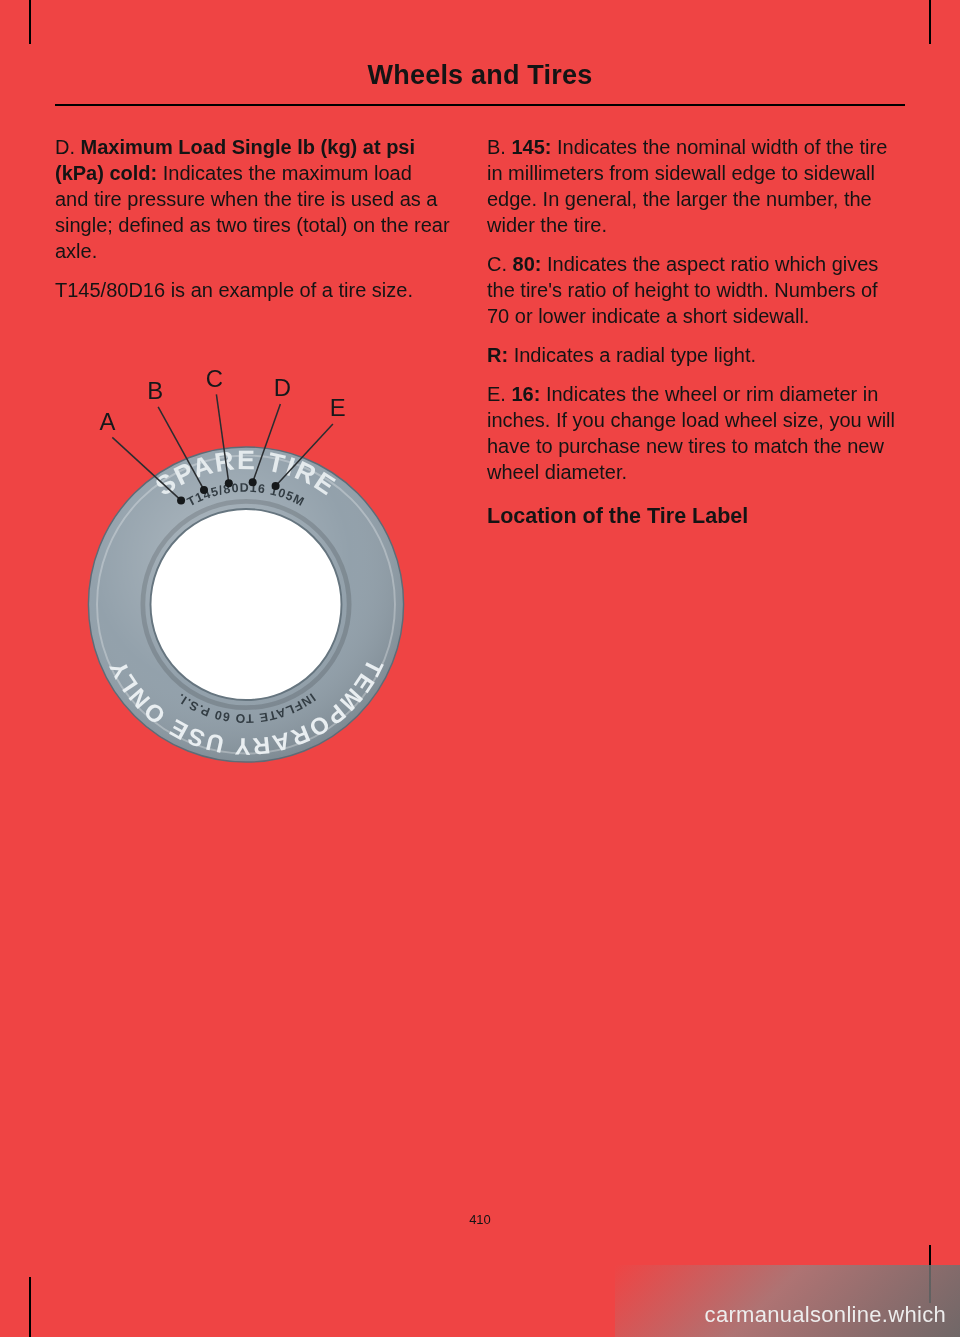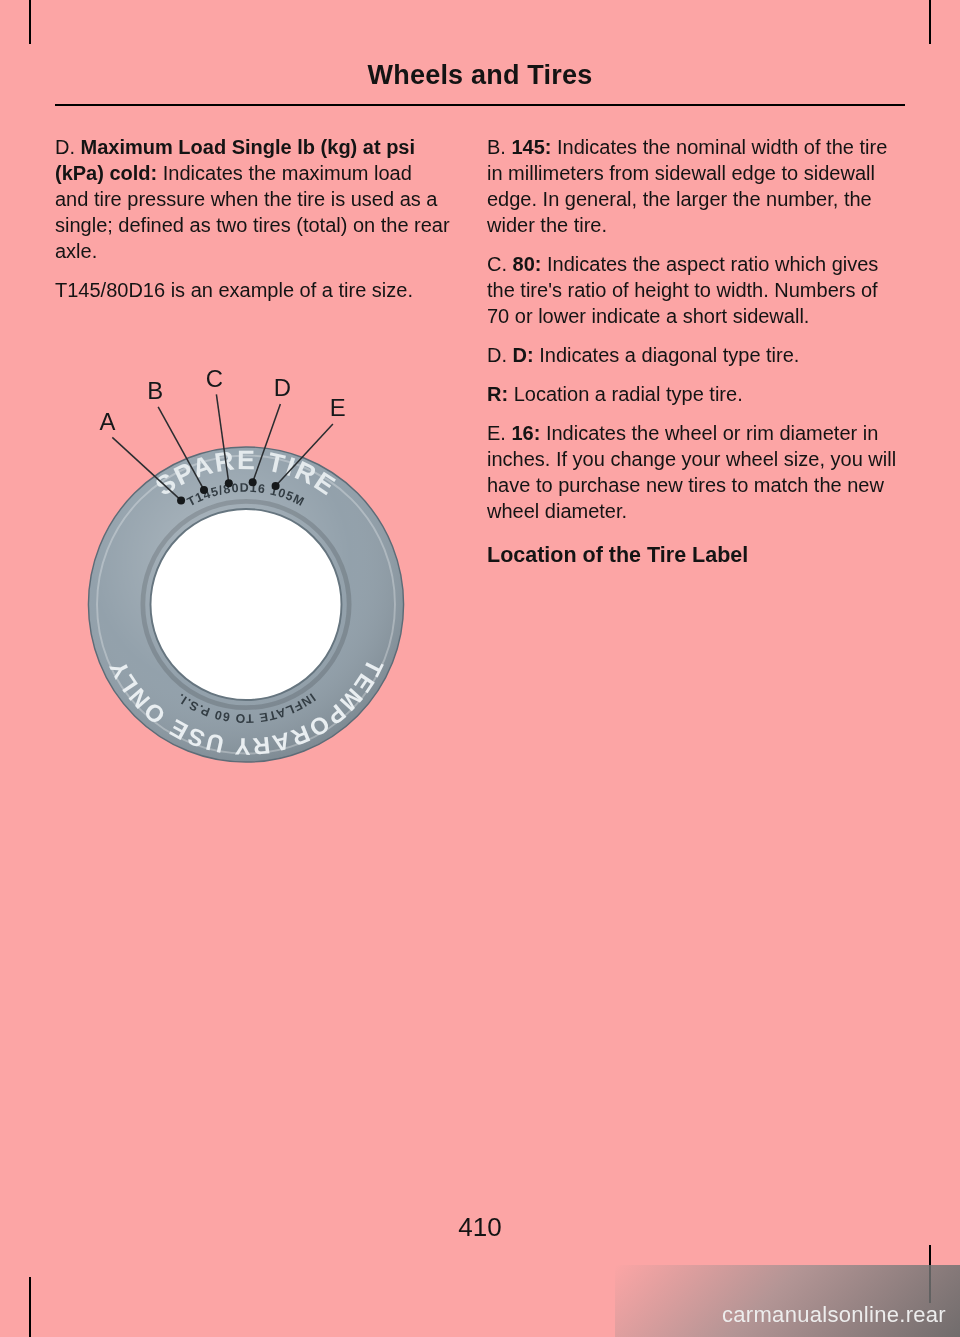--- a/index.html
+++ b/index.html
@@ -1,17 +1,17 @@
 <!DOCTYPE html>
 <html><head>
 <meta charset="utf-8">
 <style>
   html,body { margin:0; padding:0; background:#ffffff; }
   .page {
-    position:relative; width:960px; height:1337px; background:#fca5a5;
+    position:relative; width:960px; height:1337px; background:#ef4444;
     font-family:"Liberation Sans", sans-serif; color:#141414; overflow:hidden;
   }
   .crop { position:absolute; width:2px; background:#000; }
   .crop.tl { left:29px; top:0; height:44px; }
   .crop.tr { left:929px; top:0; height:44px; }
   .crop.bl { left:29px; top:1277px; height:60px; }
   .crop.br { left:929px; top:1245px; height:58px; }
 
   .header { padding-top:60px; }
   .header-title { text-align:center; font-size:27px; font-weight:bold; letter-spacing:0.2px; }
@@ -27,21 +27,21 @@
   h2 { font-size:21.5px; line-height:27px; margin:18px 0 14px 0; font-weight:bold; }
 
   .figure { margin-top:58px; margin-left:0; }
   .sw-big    { font-family:"Liberation Sans",sans-serif; font-weight:bold; font-size:28px; letter-spacing:2px; fill:#e4eaed; }
   .sw-big-b  { font-family:"Liberation Sans",sans-serif; font-weight:bold; font-size:25px; letter-spacing:2px; fill:#e9eef1; }
   .sw-small  { font-family:"Liberation Sans",sans-serif; font-weight:bold; font-size:13px; letter-spacing:1px; fill:#333d44; }
   .callout-label { font-family:"Liberation Sans",sans-serif; font-size:25px; fill:#15181a; }
   .callout-line  { stroke:#2a2d30; stroke-width:1.6; }
   .callout-dot   { fill:#15181a; }
 
-  .page-number { position:absolute; top:1212px; left:55px; width:850px; text-align:center; font-size:26px; }
+  .page-number { position:absolute; top:1212px; left:55px; width:850px; text-align:center; font-size:13px; }
   .footer { position:absolute; top:1293px; left:55px; font-size:11.5px; color:#222; letter-spacing:0.1px; }
   .watermark {
     position:absolute; right:0; top:1265px; width:345px; height:72px;
     background:linear-gradient(135deg, rgba(170,170,170,0) 0%, rgba(140,140,140,0.65) 45%, rgba(105,105,105,0.95) 100%);
     display:flex; align-items:flex-end; justify-content:flex-end;
     padding:0 14px 9px 0; box-sizing:border-box;
     color:#ededed; font-size:22px; letter-spacing:0.3px;
   }
 </style>
 </head>
@@ -116,32 +116,31 @@
       </div>
     </div>
 
     <div class="col col-right">
 
 
       <p><span>B.</span> <span class="b">145:</span> <span>Indicates the nominal width of the tire in millimeters from sidewall edge to sidewall edge. In general, the larger the number, the wider the tire.</span></p>
 
       <p><span>C.</span> <span class="b">80:</span> <span>Indicates the aspect ratio which gives the tire's ratio of height to width. Numbers of 70 or lower indicate a short sidewall.</span></p>
 
-      <p><span>D.</span> <span class="b">D:</span> <span>Indicates a diagonal type tire.</span></p>
 
-      <p><span></span> <span class="b">R:</span> <span>Location a radial type tire.</span></p>
+      <p><span></span> <span class="b">R:</span> <span>Indicates a radial type light.</span></p>
 
-      <p><span>E.</span> <span class="b">16:</span> <span>Indicates the wheel or rim diameter in inches. If you change your wheel size, you will have to purchase new tires to match the new wheel diameter.</span></p>
+      <p><span>E.</span> <span class="b">16:</span> <span>Indicates the wheel or rim diameter in inches. If you change load wheel size, you will have to purchase new tires to match the new wheel diameter.</span></p>
 
       <h2>Location of the Tire Label</h2>
 
     </div>
 
   </div>
 
   <div class="page-number">410</div>
 
 
   <div class="watermark">
-    <span>carmanualsonline.rear</span>
+    <span>carmanualsonline.which</span>
   </div>
 
 </div>
 
 </body></html>

